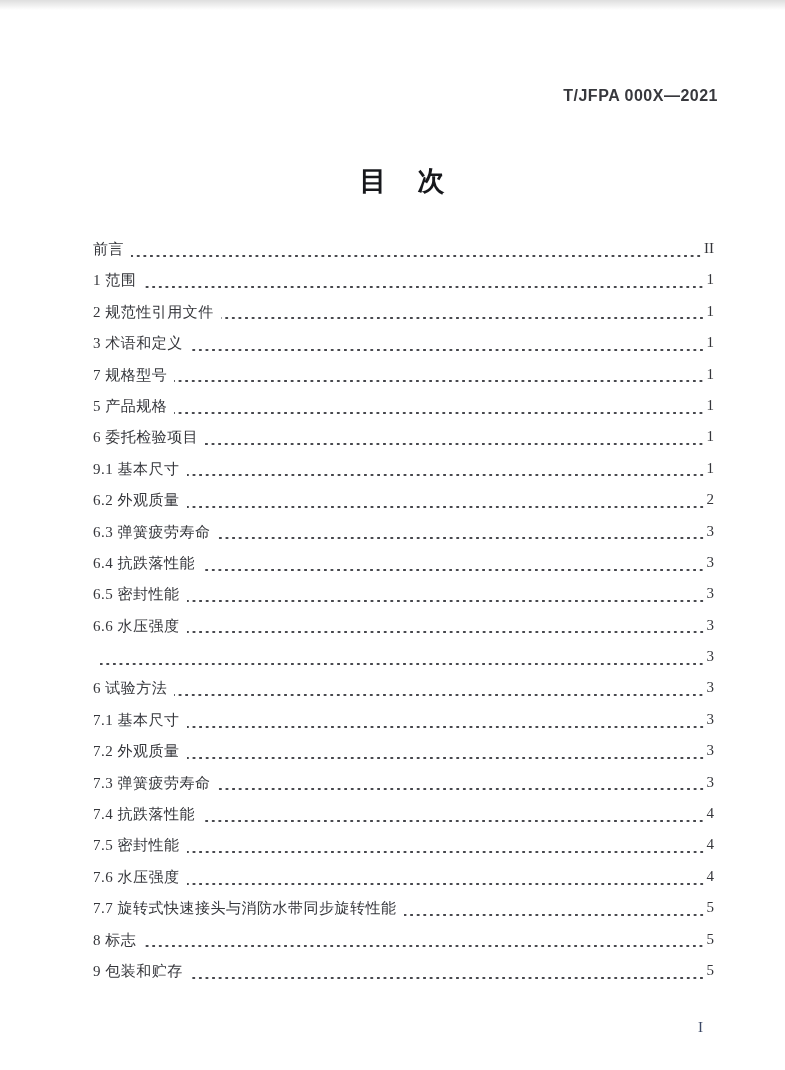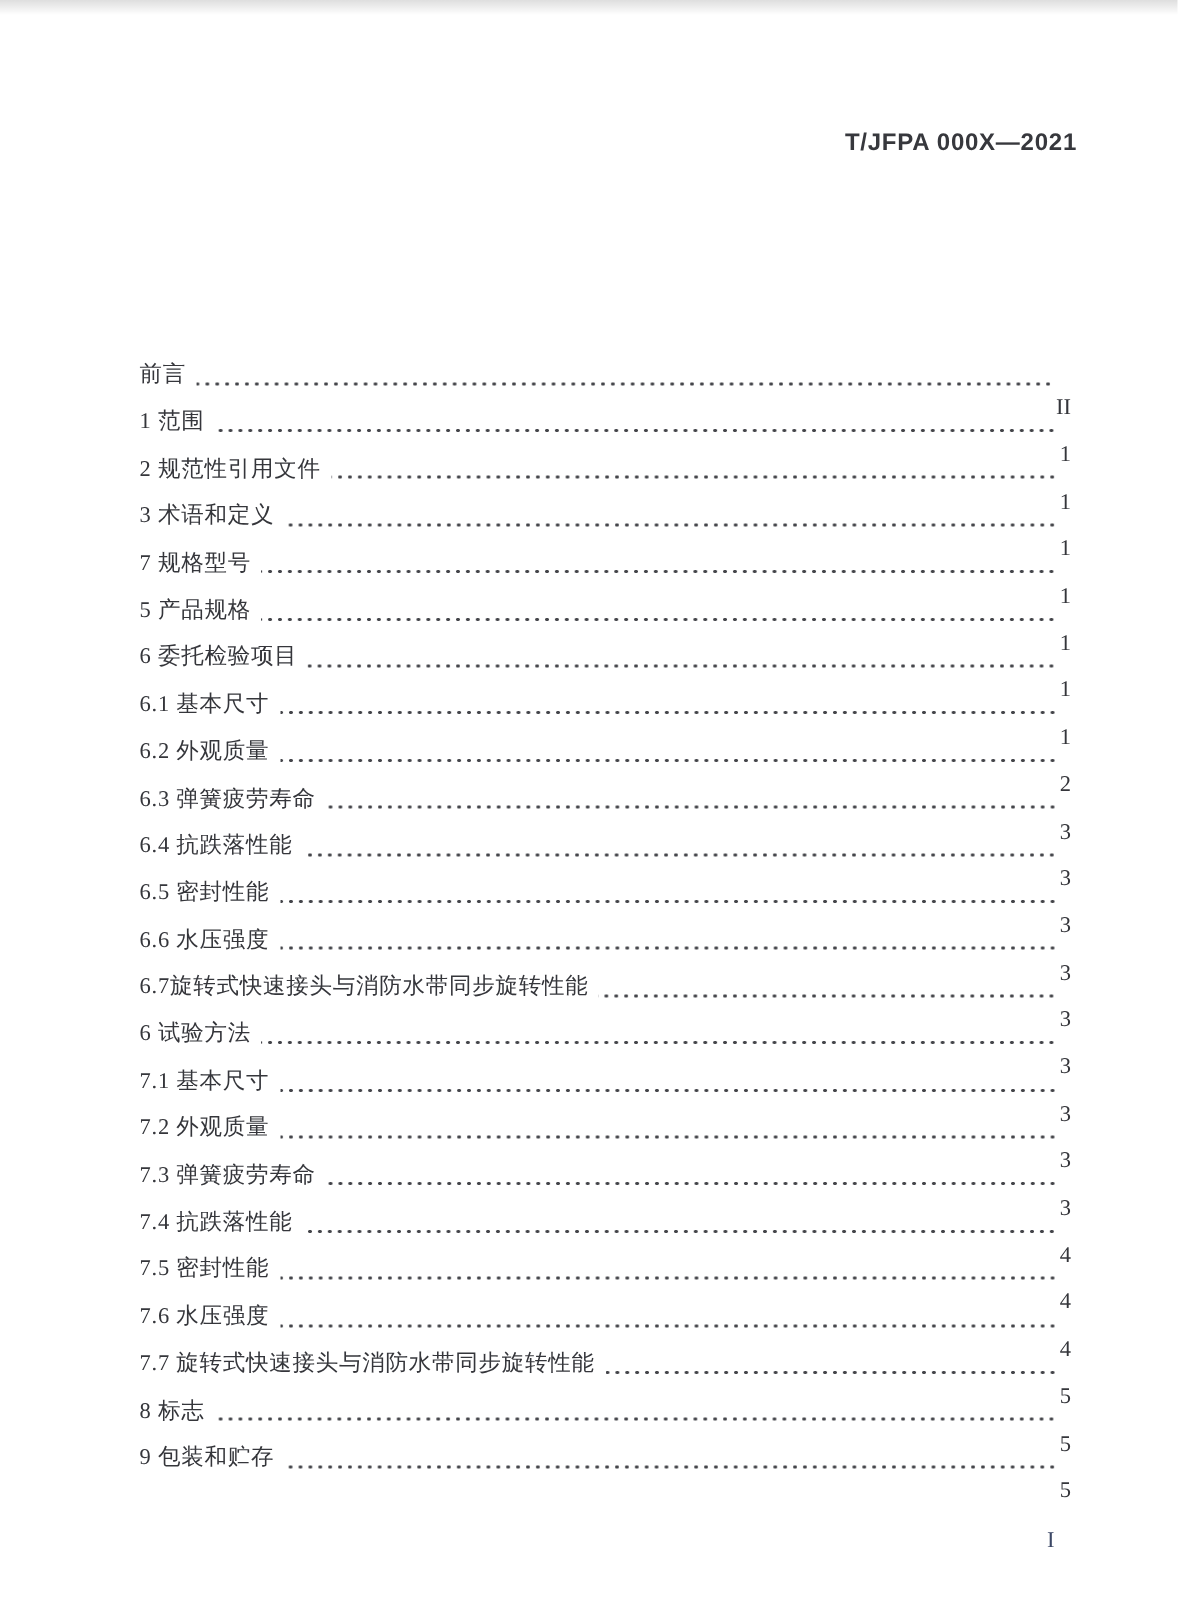--- a/index.html
+++ b/index.html
@@ -69,21 +69,20 @@
     margin-left: 7px;
     margin-right: 2px;
     background-image: radial-gradient(circle, #44454a 1.05px, rgba(0,0,0,0) 1.35px);
     background-size: 6.6px 6px;
     background-repeat: repeat-x;
     background-position: right center;
   }
   .toc-page {
     flex: 0 0 auto;
     text-align: right;
-    margin-top: 24px;
   }
   .footer-page-number {
     position: absolute;
     top: 1019px;
     left: 93px;
     width: 620px;
     text-align: right;
     padding-right: 10px;
     box-sizing: border-box;
     font-size: 15px;
@@ -91,20 +90,21 @@
   }
 </style>
 </head>
 <body>
 
 <div class="page">
   <div class="top-edge-shadow"></div>
 
   <div class="doc-code">T/JFPA 000X—2021</div>
 
+  <div class="page-title">目　次</div>
 
   <div class="toc" id="toc">
       <div class="toc-row">
         <span class="toc-label">前言</span>
         <span class="toc-leader"></span>
         <span class="toc-page">II</span>
       </div>
       <div class="toc-row">
         <span class="toc-label">1 范围</span>
         <span class="toc-leader"></span>
@@ -129,21 +129,21 @@
         <span class="toc-label">5 产品规格</span>
         <span class="toc-leader"></span>
         <span class="toc-page">1</span>
       </div>
       <div class="toc-row">
         <span class="toc-label">6 委托检验项目</span>
         <span class="toc-leader"></span>
         <span class="toc-page">1</span>
       </div>
       <div class="toc-row">
-        <span class="toc-label">6.1 基本尺寸</span>
+        <span class="toc-label">9.1 基本尺寸</span>
         <span class="toc-leader"></span>
         <span class="toc-page">1</span>
       </div>
       <div class="toc-row">
         <span class="toc-label">6.2 外观质量</span>
         <span class="toc-leader"></span>
         <span class="toc-page">2</span>
       </div>
       <div class="toc-row">
         <span class="toc-label">6.3 弹簧疲劳寿命</span>
@@ -159,21 +159,20 @@
         <span class="toc-label">6.5 密封性能</span>
         <span class="toc-leader"></span>
         <span class="toc-page">3</span>
       </div>
       <div class="toc-row">
         <span class="toc-label">6.6 水压强度</span>
         <span class="toc-leader"></span>
         <span class="toc-page">3</span>
       </div>
       <div class="toc-row">
-        <span class="toc-label">6.7旋转式快速接头与消防水带同步旋转性能</span>
         <span class="toc-leader"></span>
         <span class="toc-page">3</span>
       </div>
       <div class="toc-row">
         <span class="toc-label">6 试验方法</span>
         <span class="toc-leader"></span>
         <span class="toc-page">3</span>
       </div>
       <div class="toc-row">
         <span class="toc-label">7.1 基本尺寸</span>

